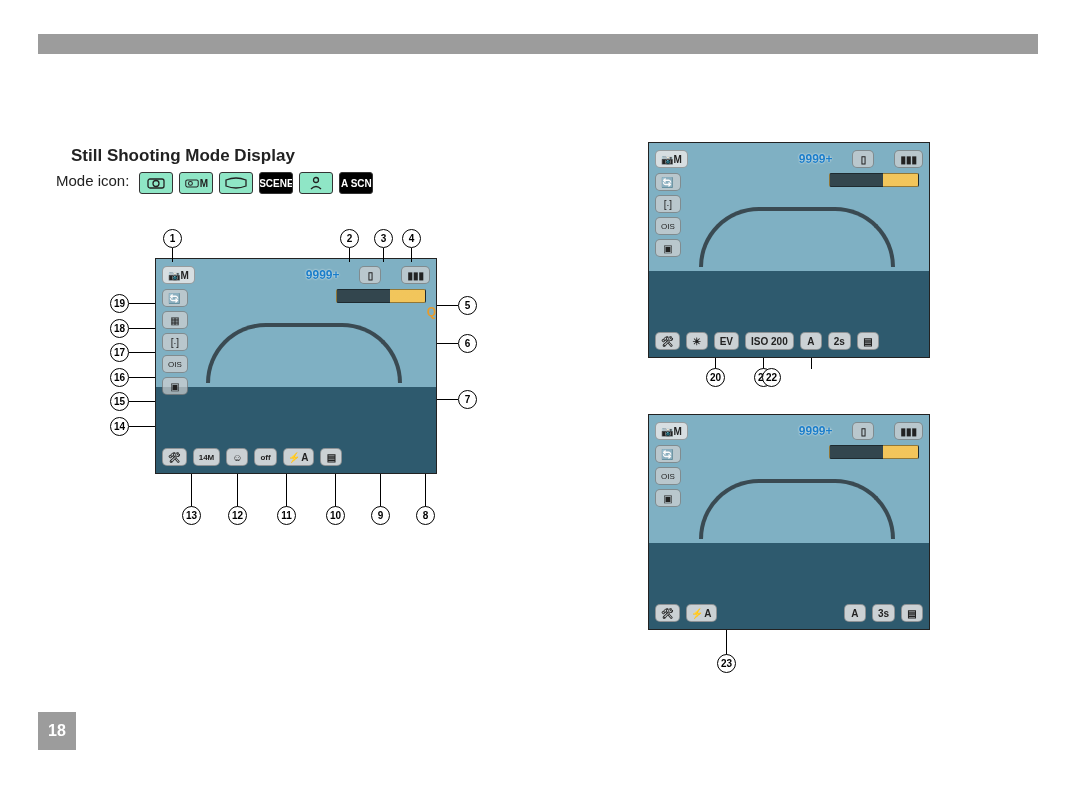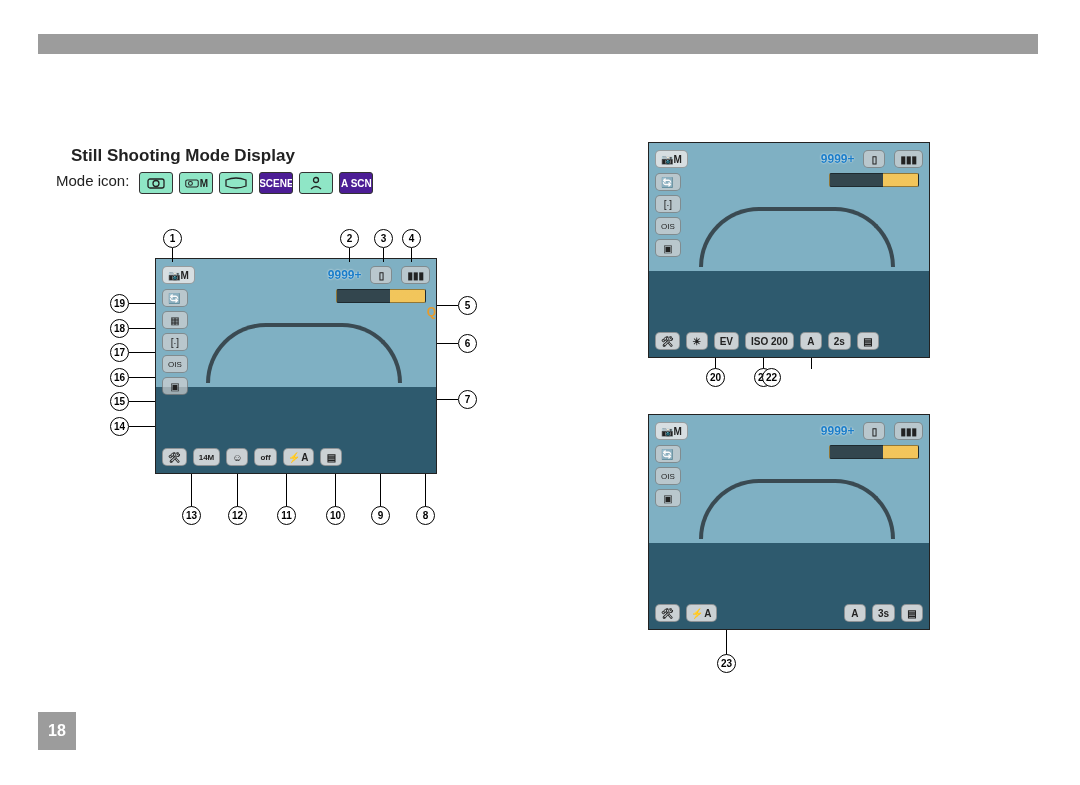--- a/index.html
+++ b/index.html
@@ -57,21 +57,21 @@
     justify-content: center;
     width: 34px; height: 22px;
     background: #8fe6c6;
     border: 1px solid #333;
     border-radius: 3px;
     font-size: 10px;
     font-weight: 700;
     color: #222;
     overflow: hidden;
   }
-  .mi.dark { background: #4c1d95; color: #fff; }
+  .mi.dark { background: #000000; color: #fff; }
 
   .page-number-tab {
     position: absolute;
     left: 0; bottom: 0;
     width: 38px; height: 38px;
     background: #9c9c9c;
     color: #fff;
     font-weight: 700;
     font-size: 16px;
     display: flex;
@@ -113,21 +113,21 @@
     justify-content: center;
     background: rgba(230,230,230,0.85);
     border: 1px solid rgba(0,0,0,0.3);
     border-radius: 5px;
     padding: 1px 5px;
     font-size: 10px;
     color: #222;
     min-width: 22px; min-height: 18px;
   }
   .pill.alt { background: rgba(210,210,210,0.7); }
-  .lcd .right-cluster { display: flex; gap: 9px; align-items: center; justify-content: center; }
+  .lcd .right-cluster { display: flex; gap: 20px; align-items: center; justify-content: center; }
   .lcd .shots { color: #1a7dc9; font-weight: 800; font-size: 12px; text-shadow: 0 0 2px #fff; }
   .lcd .left-stack {
     position: absolute; left: 6px; top: 30px;
     display: flex; flex-direction: column; gap: 4px;
     z-index: 2;
   }
   .lcd .zoombar {
     position: absolute; right: 10px; top: 30px;
     width: 90px; height: 14px;
     background: linear-gradient(90deg, rgba(0,0,0,0.6) 60%, rgba(255,200,80,0.9) 60%);

